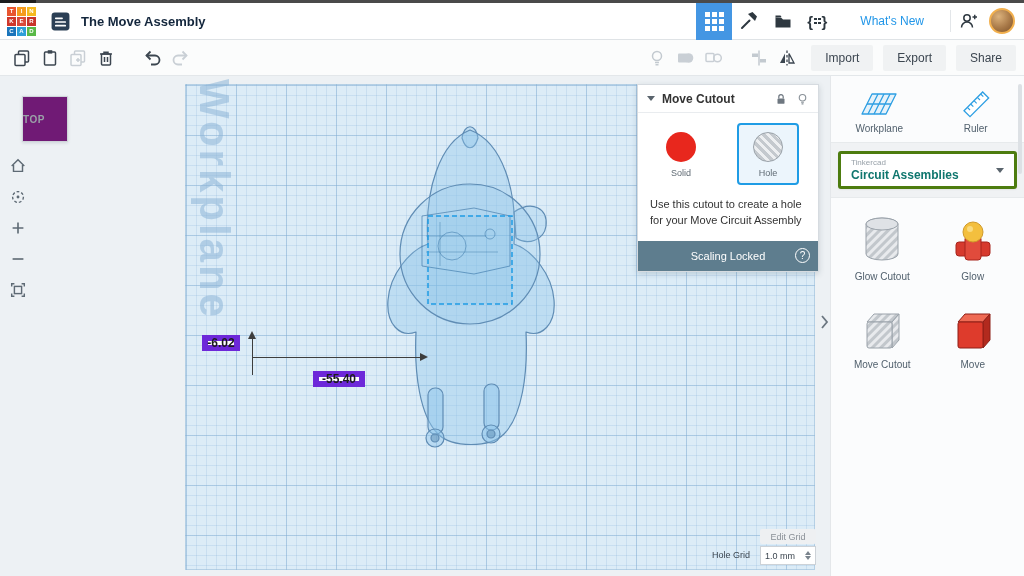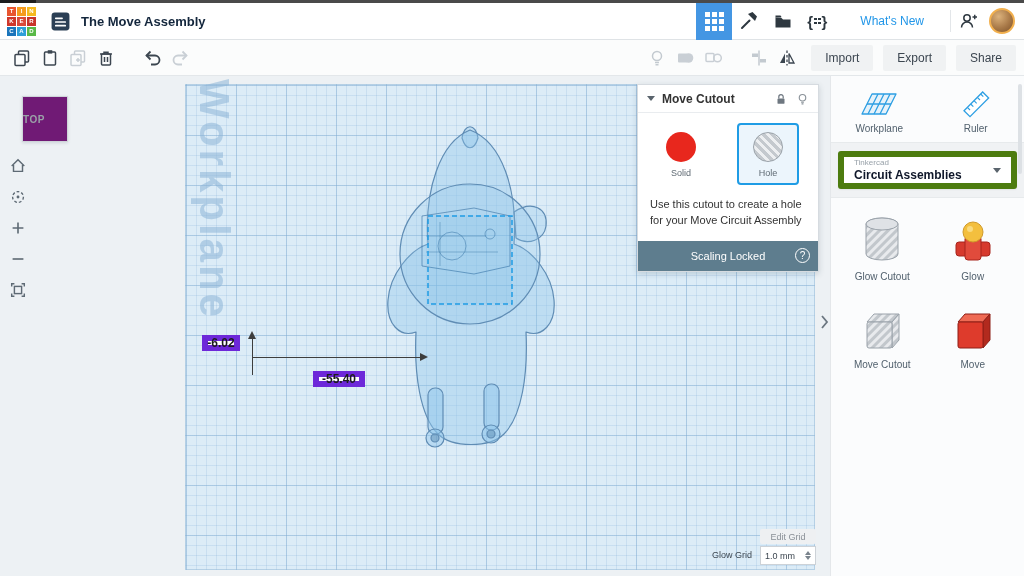--- a/index.html
+++ b/index.html
@@ -118,25 +118,25 @@
   .collapse-handle { position:absolute; left:818px; top:236px; width:12px; height:20px; display:flex;
                      align-items:center; justify-content:center; cursor:pointer; z-index:6; }
 
   
   .sidebar { position:absolute; left:830px; top:76px; width:194px; bottom:0; background:#fbfcfd;
              border-left:1px solid #e4e7ea; z-index:20; }
   .sb-tools { display:flex; padding-top:8px; }
   .sb-tool { flex:1; display:flex; flex-direction:column; align-items:center; padding:4px 0 8px; cursor:pointer; }
   .sb-tool-label { font-size:10px; color:#51606d; margin-top:3px; }
   .cat-band { background:#f0f2f4; padding:8px 7px; border-top:1px solid #e7eaec; border-bottom:1px solid #e7eaec; }
-  .dropdown { background:#fff; border:6px solid #4d7c0f; border-radius:3px; height:38px; display:flex;
+  .dropdown { background:#fff; border:3px solid #4d7c0f; border-radius:3px; height:38px; display:flex;
               align-items:center; padding:0 10px; cursor:pointer; box-shadow:0 1px 2px rgba(0,0,0,.05); }
   .dd-text { display:flex; flex-direction:column; line-height:1.25; }
   .dd-brand { font-size:8px; color:#98a1a9; }
-  .dd-name { font-size:12px; font-weight:700; color:#0f172a; }
+  .dd-name { font-size:12px; font-weight:700; color:#0f766e; }
   .dropdown .tri-down { margin-left:auto; }
   .parts { display:grid; grid-template-columns:1fr 1fr; padding:16px 6px 10px; row-gap:26px; }
   .part { display:flex; flex-direction:column; align-items:center; cursor:pointer; }
   .part-label { font-size:10px; color:#51606d; margin-top:5px; }
   .sb-scroll { position:absolute; right:2px; top:8px; width:4px; height:90px; background:#dde1e5; border-radius:2px; }
 </style>
 </head>
 <body>
 
 <div class="app">
@@ -400,21 +400,21 @@
         </div>
       </div>
       <div class="insp-desc">Use this cutout to create a hole for your Move Circuit Assembly</div>
       <div class="scaling-bar">
         <span>Scaling Locked</span>
         <span class="q-circle">?</span>
       </div>
     </div>
 
     <div class="edit-grid">Edit Grid</div>
-    <div class="snap-label">Glow Grid</div>
+    <div class="snap-label">Hole Grid</div>
     <div class="snap-dd">
       <span>1.0 mm</span>
       <span class="spin">
           <i class="up"></i>
           <i class="dn"></i>
         </span>
     </div>
 
     <div class="collapse-handle">
       <svg width="9" height="16" viewBox="0 0 9 16" fill="none" stroke="#6b7680" stroke-width="1.8">

